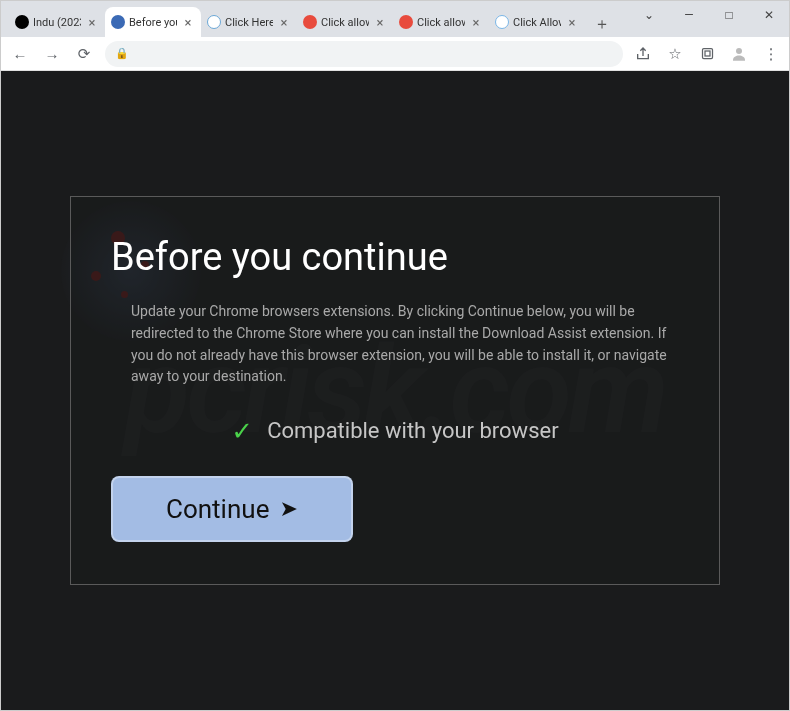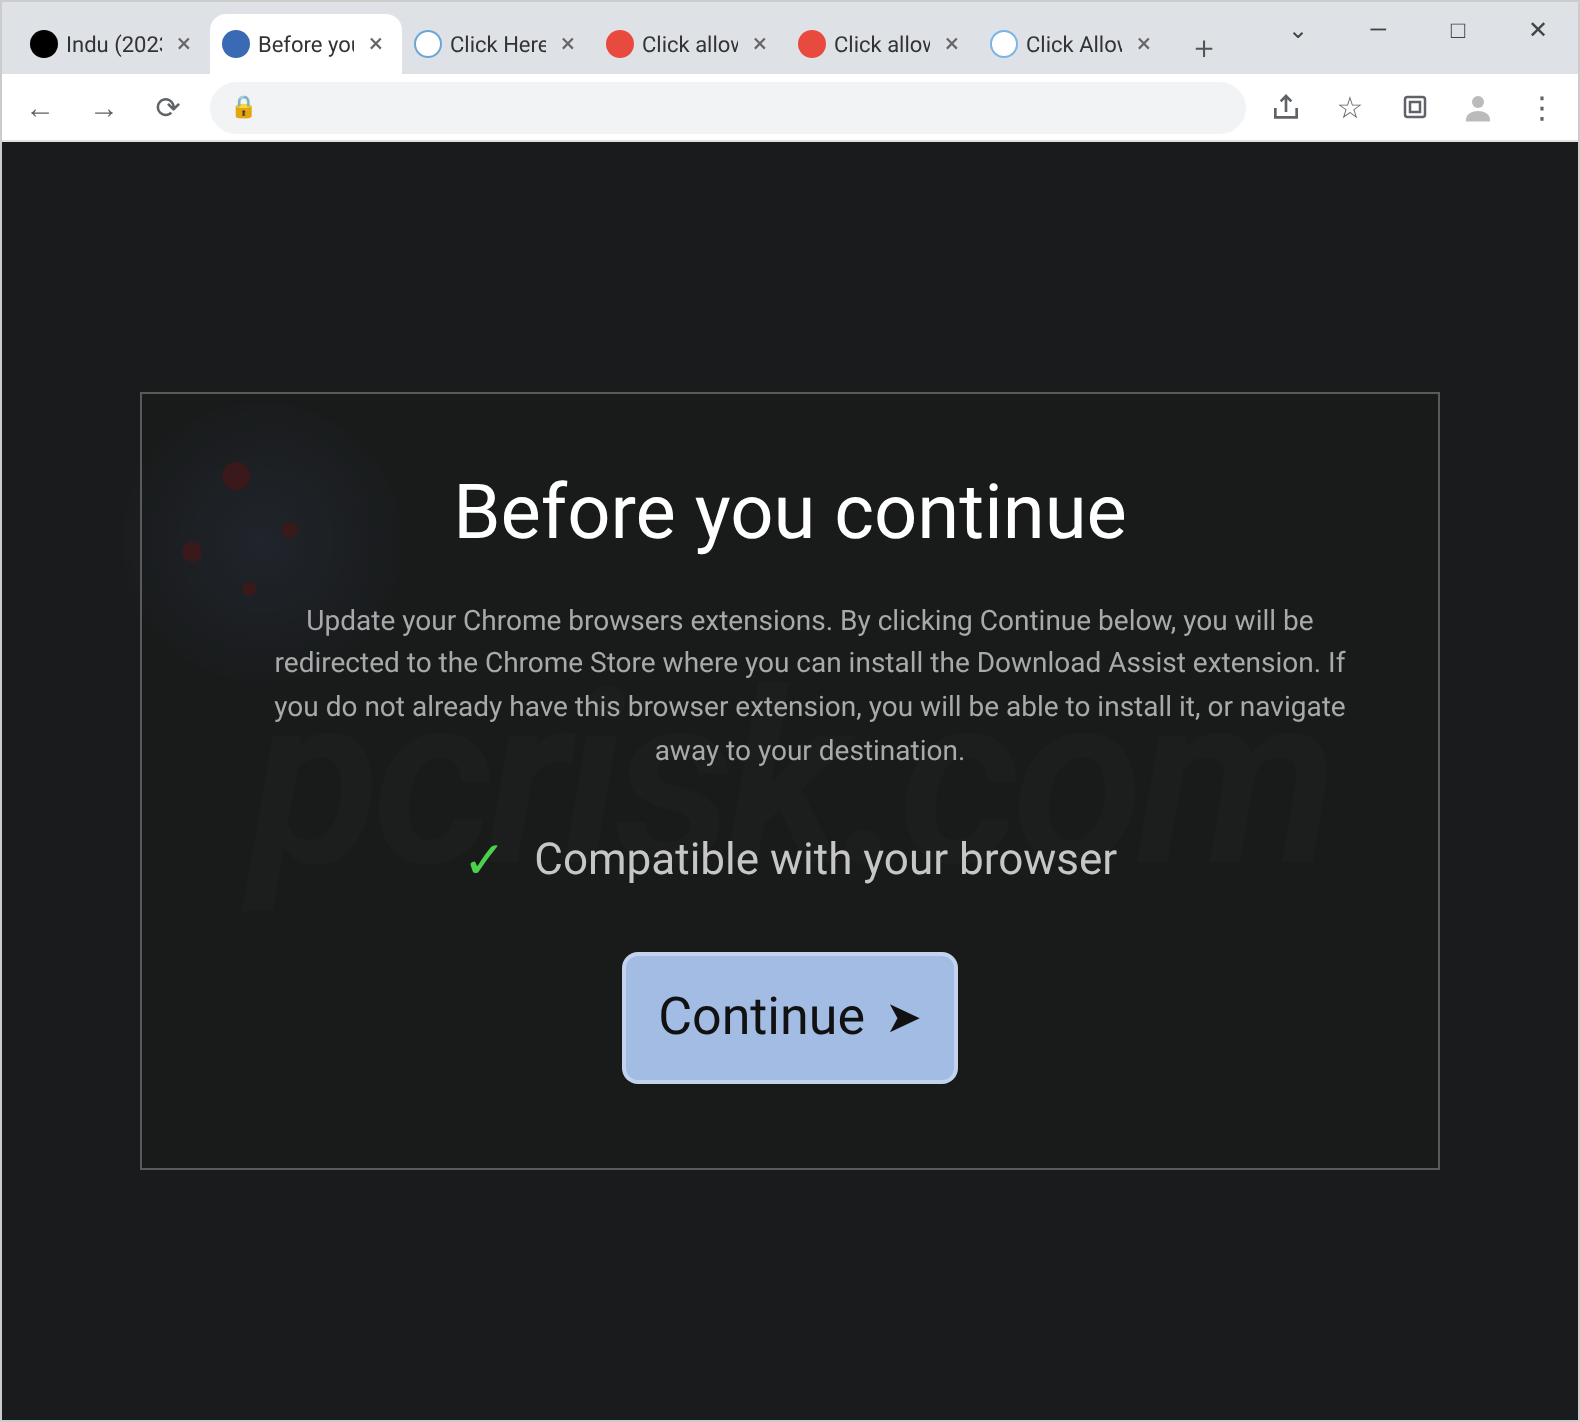--- a/index.html
+++ b/index.html
@@ -157,21 +157,21 @@
       font-weight: 600;
       color: rgba(120,120,120,0.06);
       letter-spacing: -4px;
       font-style: italic;
       overflow:hidden;
     }
     .modal {
       width: 650px;
       border: 1px solid #5a5a5a;
       padding: 38px 40px 42px;
-      text-align: center;
+      text-align: left;
       background: rgba(26,27,28,0.4);
       position: relative;
     }
     .modal h1 {
       color: #fff;
       font-size: 38px;
       font-weight: 400;
       margin-bottom: 22px;
     }
     .modal p.desc {
@@ -196,21 +196,21 @@
       color: #c6c6c6;
       font-size: 22px;
     }
     .continue-btn {
       display: inline-flex;
       align-items: center;
       gap: 10px;
       background: #a3bce4;
       color: #111;
       font-size: 26px;
-      padding: 16px 16px;
+      padding: 16px 53px;
       border-radius: 8px;
       font-weight: 400;
       cursor: pointer;
       border: 2px solid rgba(255,255,255,0.35);
     }
     .continue-btn .arrow { font-size: 22px; }
     .virus-bg {
       position:absolute;
       left:60px; top:130px;
       width:140px;height:140px;border-radius:50%;

